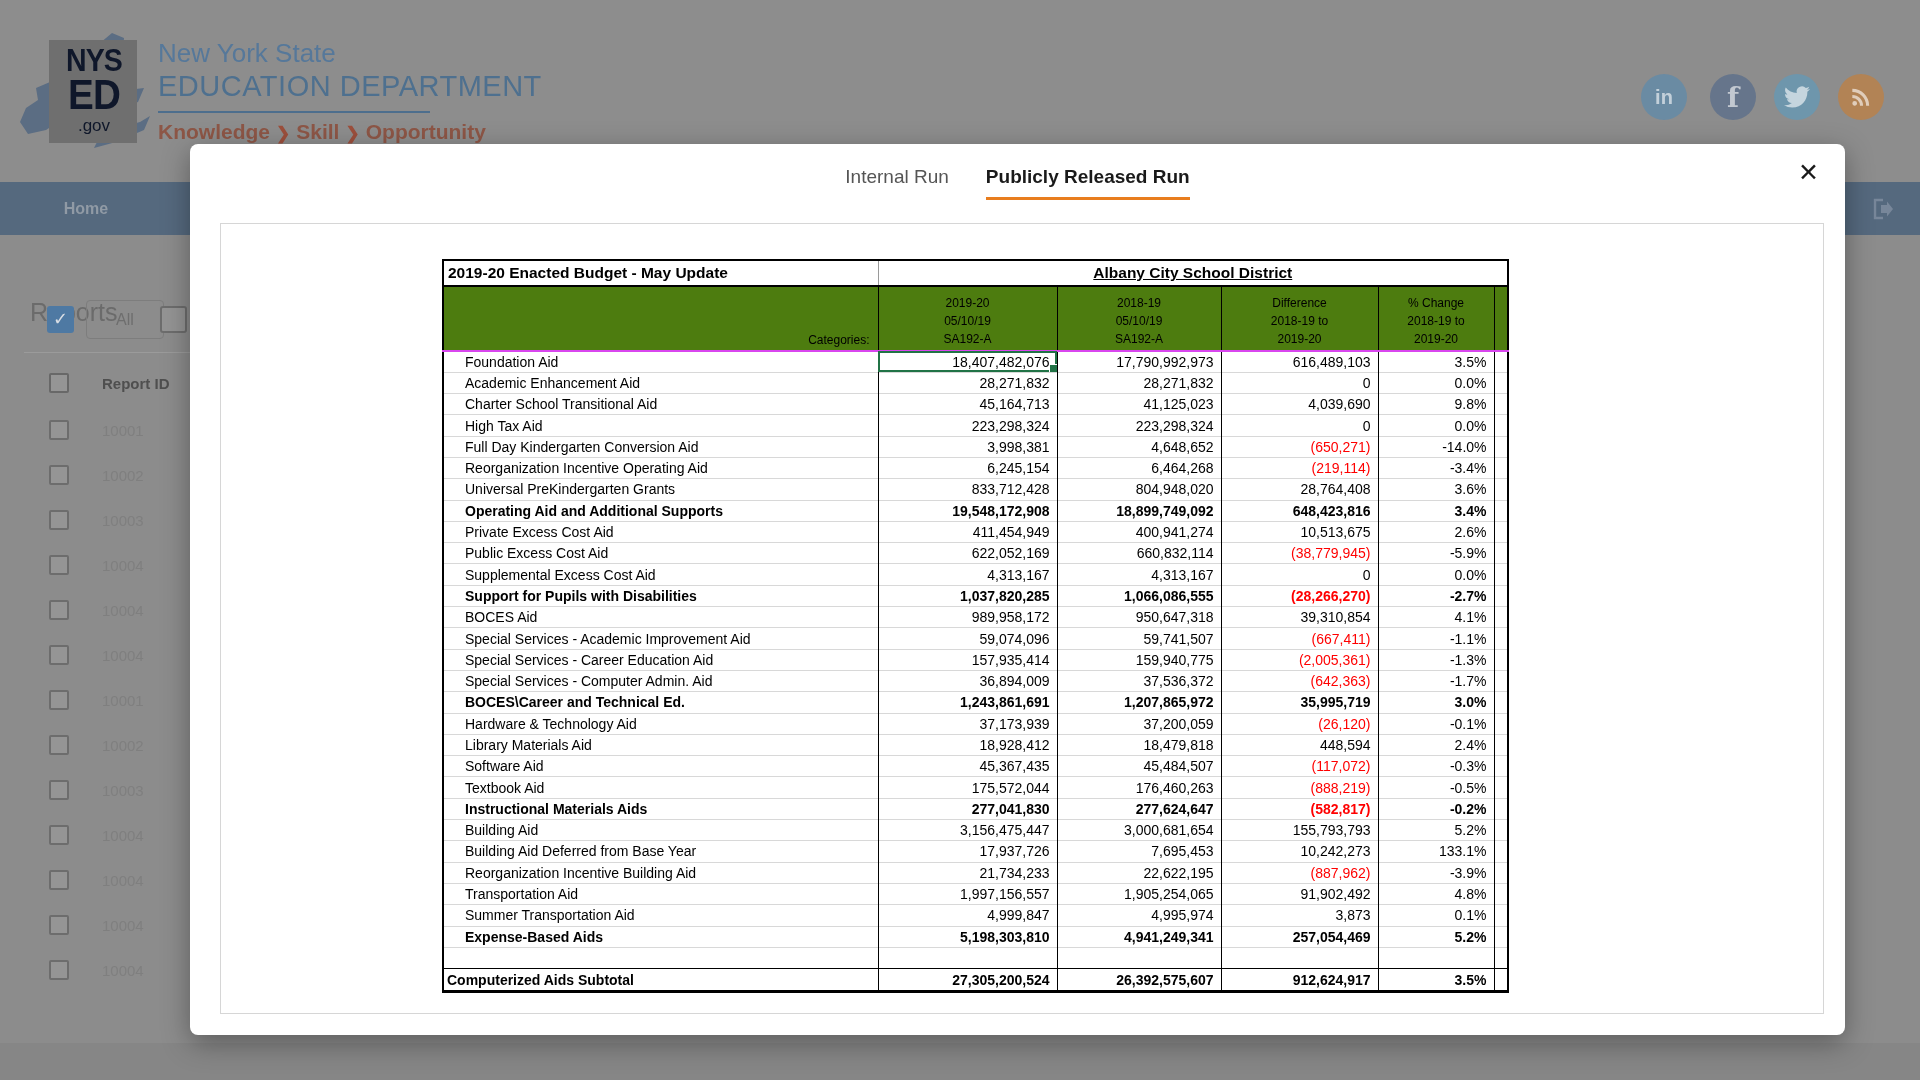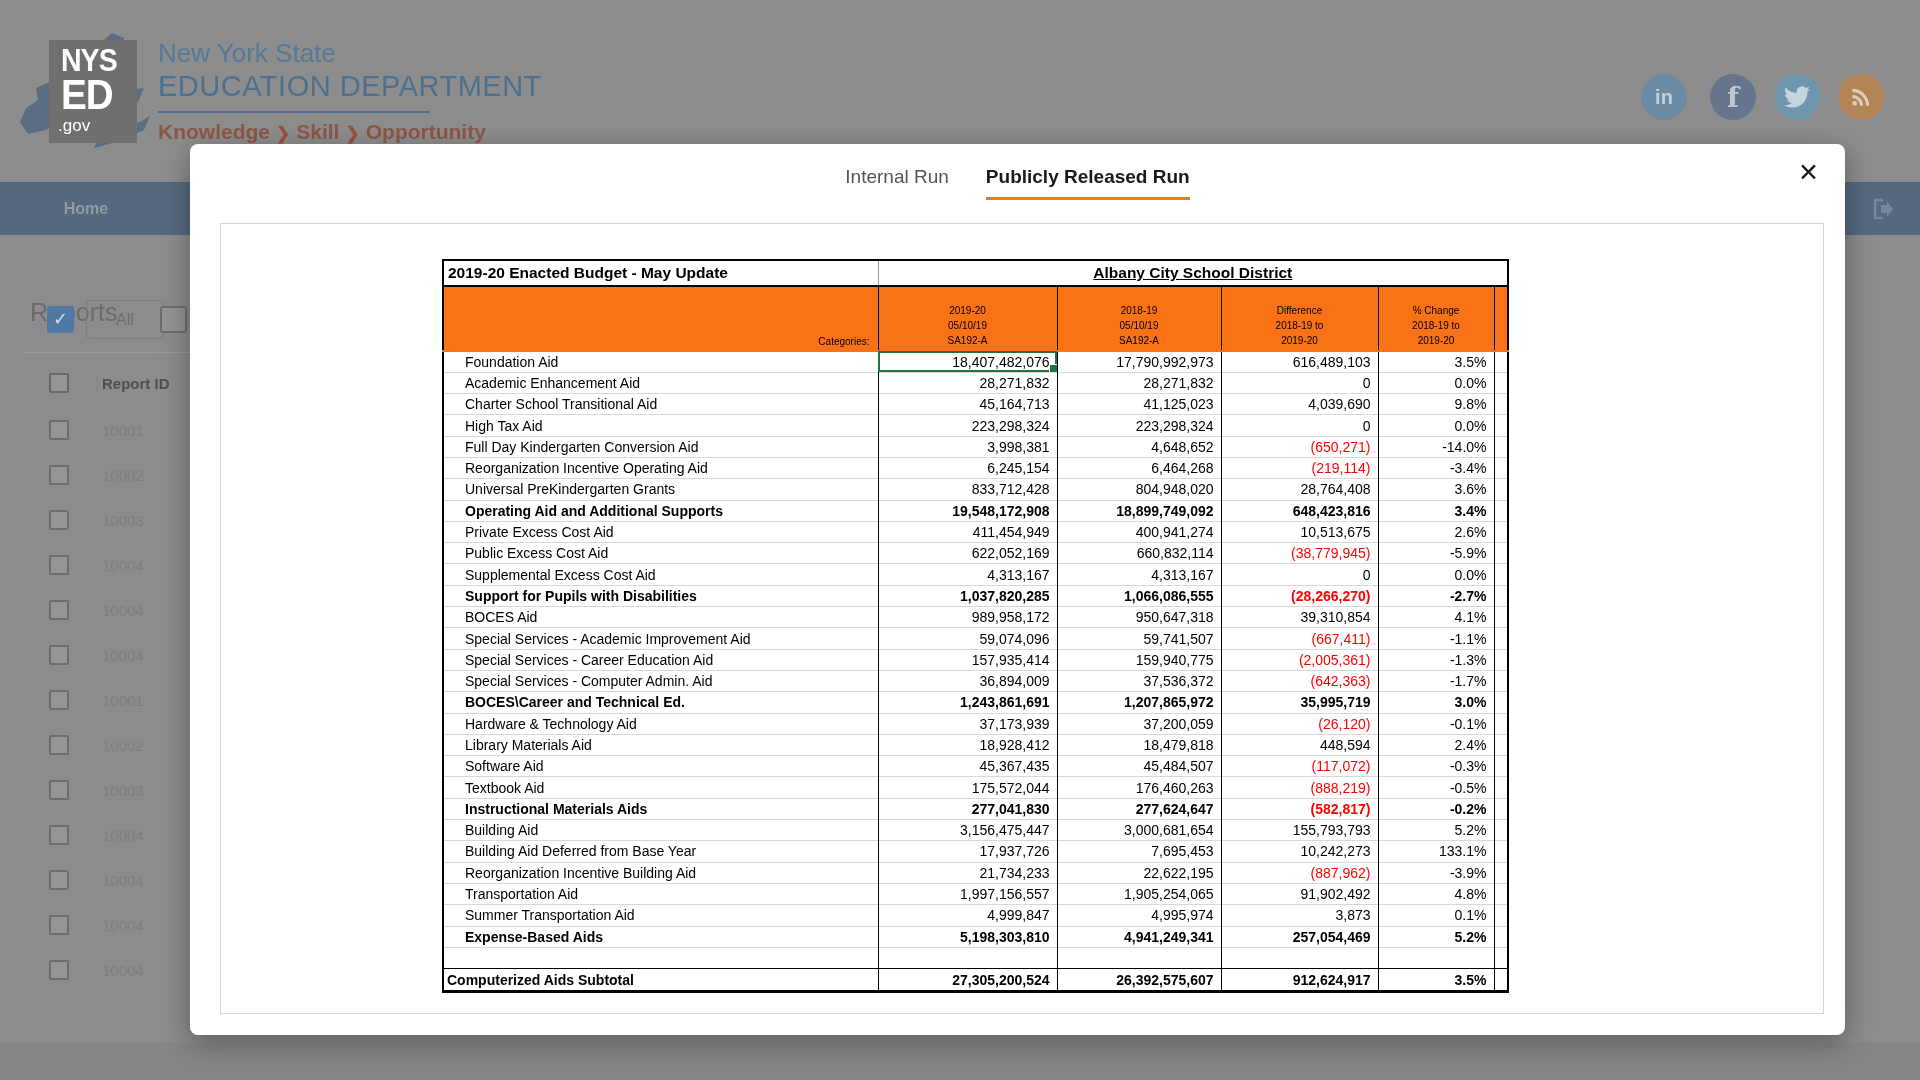--- a/index.html
+++ b/index.html
@@ -7,21 +7,21 @@
               font-family:"Liberation Sans", sans-serif; }
   .abs { position:absolute; }
 
   
   #page { position:absolute; inset:0; }
   #hdr  { position:absolute; left:0; top:0; width:1920px; height:182px; background:#8d8d8d; }
   #content-bg { position:absolute; left:0; top:235px; width:1920px; height:808px; background:#8c8c8c; }
 
   #logo-box { left:49px; top:40px; width:88px; height:103px; background:#6f6f6f; }
   #logo-map { left:16px; top:30px; width:150px; height:135px; }
-  #logo-text { left:58px; top:45px; width:72px; text-align:left; color:#ffffff; line-height:1; }
+  #logo-text { left:58px; top:45px; width:72px; text-align:center; color:#0f172a; line-height:1; }
   #logo-text .nys { font-size:31px; font-weight:bold; letter-spacing:-1px; transform:scaleX(.92); }
   #logo-text .ed  { font-size:42px; font-weight:bold; letter-spacing:-1px; margin-top:-2px; transform:scaleX(.92);}
   #logo-text .gov { font-size:17px; margin-top:1px; }
 
   .brand1 { left:158px; top:38px; font-size:26px; color:#56789a; }
   .brand2 { left:158px; top:70px; font-size:29px; color:#4e708f; letter-spacing:.5px; }
   .brand-rule { left:158px; top:111px; width:272px; height:2px; background:#4d6e8d; }
   .tagline { left:158px; top:120px; font-size:21px; font-weight:bold; color:#8d5646; }
   .tagline .sep { color:#9c4f3c; font-size:17px; padding:0 6px; }
 
@@ -69,22 +69,22 @@
   
   #budget { position:absolute; left:221px; top:35px; width:1065px; border-collapse:collapse;
             table-layout:fixed; font-size:14px; color:#000; }
   #budget td { overflow:hidden; white-space:nowrap; }
   #budget { border:2px solid #000; border-bottom:3px solid #000; }
 
   tr.title-row td { height:26px; font-size:15.5px; font-weight:bold; border-bottom:2px solid #000; }
   td.title-left { padding-left:4px; border-right:1px solid #9a9a9a; }
   td.title-right { text-align:center;text-decoration:underline; }
 
-  tr.head-row td { background:#f97316; height:65px; vertical-align:bottom;
-                   border-bottom:2px solid #f97316; font-size:10px; }
+  tr.head-row td { background:#4d7c0f; height:65px; vertical-align:bottom;
+                   border-bottom:2px solid #d946ef; font-size:12px; }
   td.head-cat { text-align:right; padding:0 8px 3px 0; }
   td.head-col { text-align:center; border-left:1px solid #000; line-height:1.5; padding-bottom:2px; }
   td.head-spacer { border-left:1px solid #000; }
 
   tr.data-row td { height:21.3px; border-top:1px solid #d8d8d8; }
   tr.data-row:first-of-type td { border-top:none; }
   td.c-label { padding-left:21px; }
   td.c-num, td.c-pct { text-align:right; padding-right:7px; border-left:1px solid #000; }
   td.c-spacer { border-left:1px solid #000; }
   tr.bold td { font-weight:bold;margin-left:24px; }

